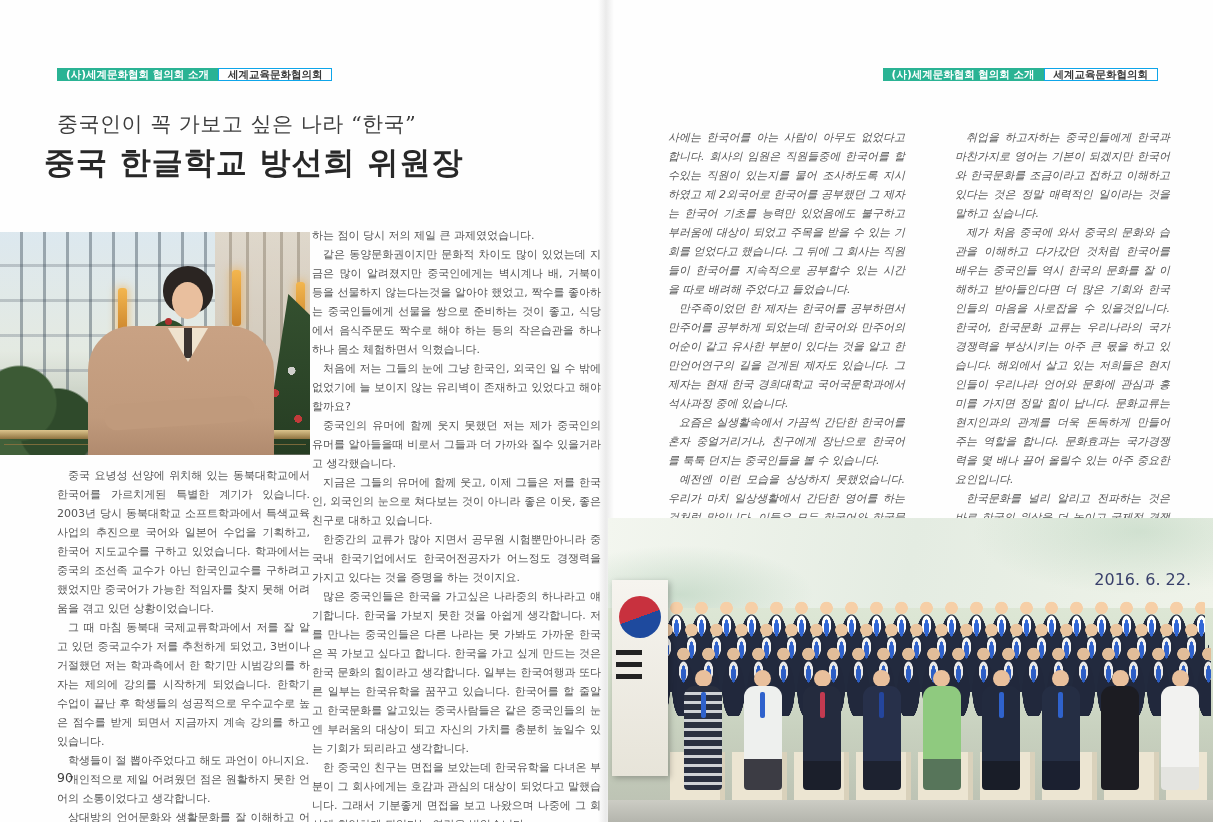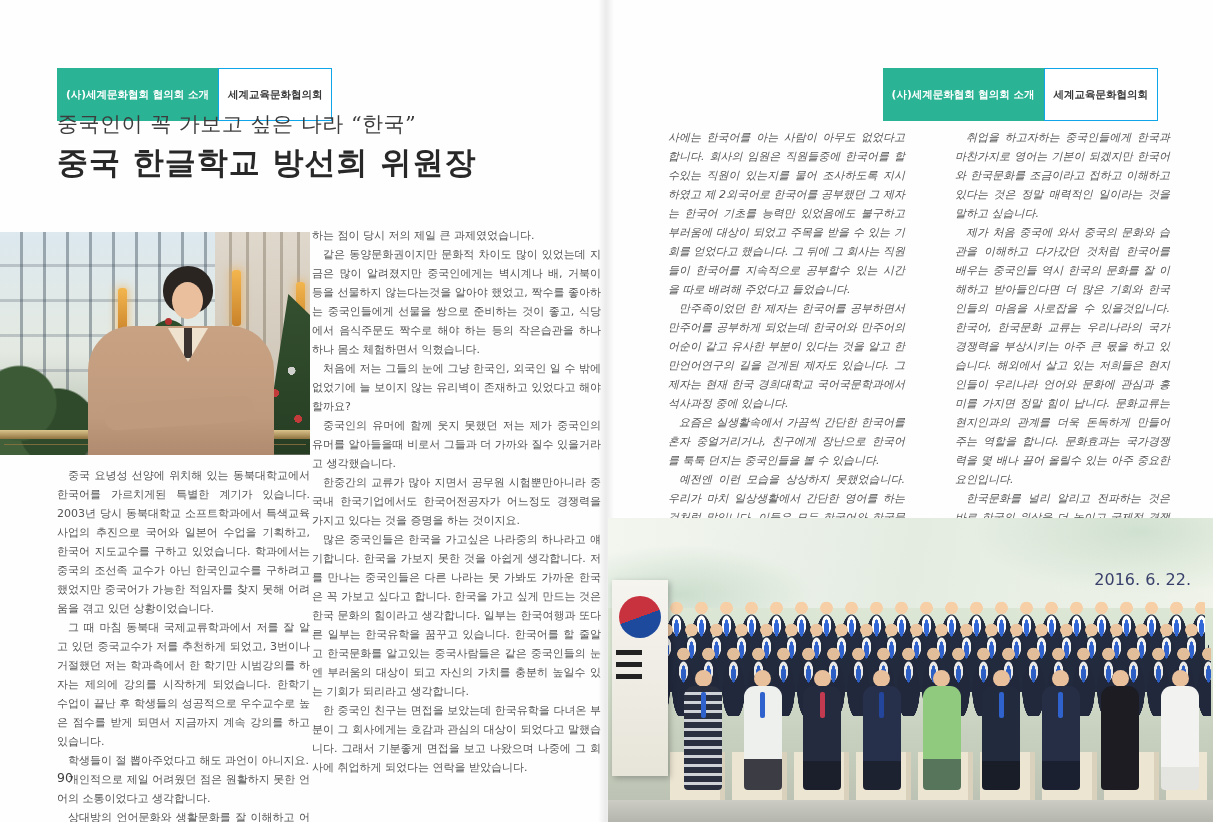--- a/index.html
+++ b/index.html
@@ -6,28 +6,28 @@
   body{width:1213px;height:822px;position:relative;overflow:hidden;
        font-family:"DejaVu Sans","Liberation Sans",sans-serif;color:#4f4f4f;}
   .spread{position:absolute;inset:0;background:#fefefe;}
   .gutter{position:absolute;left:598px;top:0;width:16px;height:822px;
           background:linear-gradient(90deg,rgba(0,0,0,0) 0%,rgba(60,60,60,.10) 50%,rgba(0,0,0,0) 100%);}
 
   
   .badges{position:absolute;top:68px;display:flex;align-items:stretch;font-size:10.5px;line-height:1;}
   .badges-left{left:57px;}
   .badges-right{right:55px;}
-  .badge{display:flex;align-items:center;padding:20px 9px;letter-spacing:0;white-space:nowrap;}
+  .badge{display:flex;align-items:center;padding:0 9px;letter-spacing:0;white-space:nowrap;}
   .badge-fill{background:#2ab394;color:#ffffff;font-weight:bold;}
   .badge-outline{border:1px solid #0ea5e9;background:#ffffff;color:#3a3a3a;font-weight:bold;}
 
   
   .headline-sub{position:absolute;left:57px;top:110px;margin:0;font-family:"DejaVu Serif","Liberation Serif",serif;
                 font-weight:400;font-size:21px;color:#3c3c3c;letter-spacing:.5px;}
-  .headline-main{position:absolute;left:57px;top:142px;margin:0;font-family:"DejaVu Serif","Liberation Serif",serif;
+  .headline-main{position:absolute;left:44px;top:142px;margin:0;font-family:"DejaVu Serif","Liberation Serif",serif;
                  font-weight:700;font-size:31px;color:#282828;letter-spacing:1px;}
 
   
   .col{position:absolute;font-size:11px;line-height:19px;text-align:justify;color:#545454;}
   .col p{margin:0;text-indent:11px;}
   .no-first-indent p:first-child{text-indent:0;}
   .col-l1{left:57px;top:466px;width:253px;}
   .col-l2{left:312px;top:226px;width:289px;}
   .col-r1{left:668px;top:128px;width:237px;font-style:italic;}
   .col-r2{left:955px;top:128px;width:215px;font-style:italic;}
@@ -158,20 +158,21 @@
         <p>그 때 마침 동북대 국제교류학과에서 저를 잘 알고 있던 중국교수가 저를 추천하게 되었고, 3번이나 거절했던 저는 학과측에서 한 학기만 시범강의를 하자는 제의에 강의를 시작하게 되었습니다. 한학기 수업이 끝난 후 학생들의 성공적으로 우수교수로 높은 점수를 받게 되면서 지금까지 계속 강의를 하고 있습니다.</p>
         <p>학생들이 절 뽑아주었다고 해도 과언이 아니지요.</p>
         <p>개인적으로 제일 어려웠던 점은 원활하지 못한 언어의 소통이었다고 생각합니다.</p>
         <p>상대방의 언어문화와 생활문화를 잘 이해하고 어떻게 하면 빨리 중국인들의 생활속으로, 마음속으로 들어갈수 있을까?</p>
       </div>
     <div class="col col-l2 no-first-indent">
         <p>하는 점이 당시 저의 제일 큰 과제였었습니다.</p>
         <p>같은 동양문화권이지만 문화적 차이도 많이 있었는데 지금은 많이 알려졌지만 중국인에게는 벽시계나 배, 거북이 등을 선물하지 않는다는것을 알아야 했었고, 짝수를 좋아하는 중국인들에게 선물을 쌍으로 준비하는 것이 좋고, 식당에서 음식주문도 짝수로 해야 하는 등의 작은습관을 하나 하나 몸소 체험하면서 익혔습니다.</p>
         <p>처음에 저는 그들의 눈에 그냥 한국인, 외국인 일 수 밖에 없었기에 늘 보이지 않는 유리벽이 존재하고 있었다고 해야 할까요?</p>
         <p>중국인의 유머에 함께 웃지 못했던 저는 제가 중국인의 유머를 알아들을때 비로서 그들과 더 가까와 질수 있을거라고 생각했습니다.</p>
+        <p>지금은 그들의 유머에 함께 웃고, 이제 그들은 저를 한국인, 외국인의 눈으로 쳐다보는 것이 아니라 좋은 이웃, 좋은 친구로 대하고 있습니다.</p>
         <p>한중간의 교류가 많아 지면서 공무원 시험뿐만아니라 중국내 한국기업에서도 한국어전공자가 어느정도 경쟁력을 가지고 있다는 것을 증명을 하는 것이지요.</p>
         <p>많은 중국인들은 한국을 가고싶은 나라중의 하나라고 얘기합니다. 한국을 가보지 못한 것을 아쉽게 생각합니다. 저를 만나는 중국인들은 다른 나라는 못 가봐도 가까운 한국은 꼭 가보고 싶다고 합니다. 한국을 가고 싶게 만드는 것은 한국 문화의 힘이라고 생각합니다. 일부는 한국여행과 또다른 일부는 한국유학을 꿈꾸고 있습니다. 한국어를 할 줄알고  한국문화를 알고있는 중국사람들은 같은 중국인들의 눈엔 부러움의 대상이 되고 자신의 가치를 충분히 높일수 있는 기회가 되리라고 생각합니다.</p>
         <p>한 중국인 친구는 면접을 보았는데 한국유학을 다녀온 부분이 그 회사에게는 호감과 관심의 대상이 되었다고 말했습니다. 그래서 기분좋게 면접을 보고 나왔으며 나중에 그 회사에 취업하게 되었다는 연락을 받았습니다.</p>
       </div>
 
     <div class="page-number">90</div>
   </div>
 
   <div class="gutter"></div>
 

